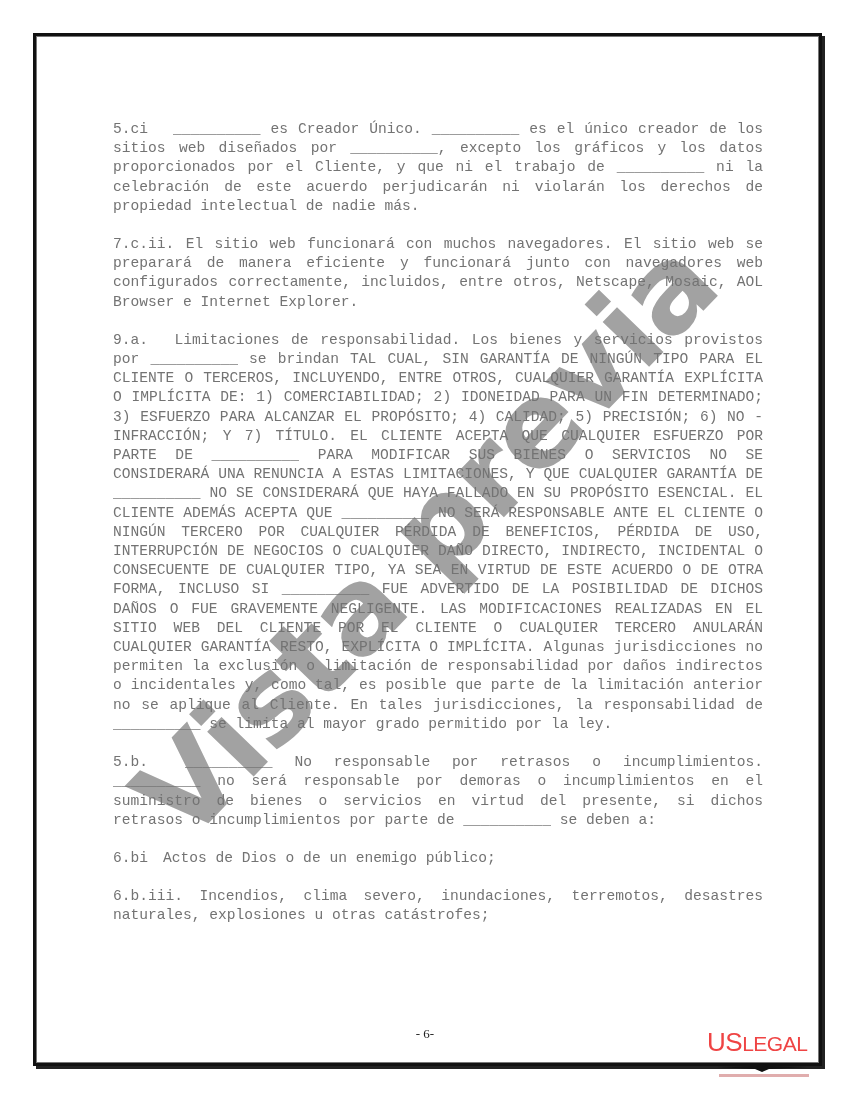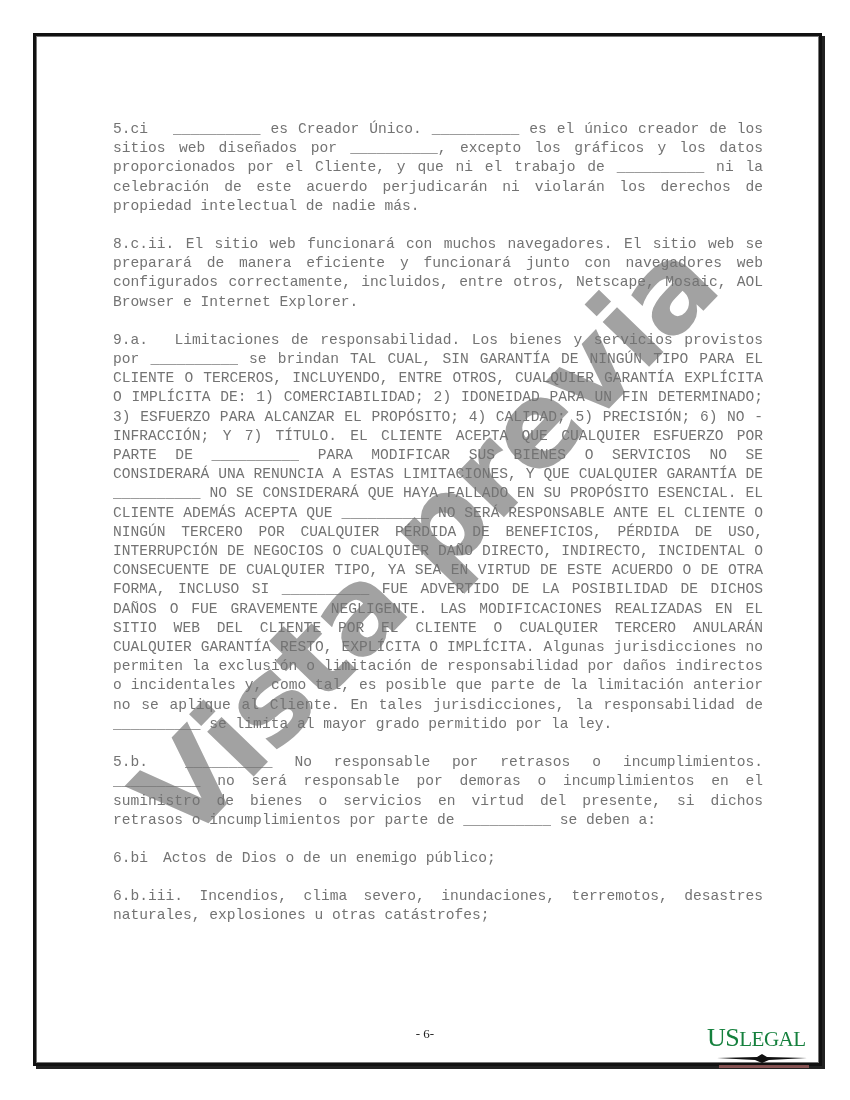--- a/index.html
+++ b/index.html
@@ -30,42 +30,42 @@
     .heading { font-weight: bold; margin: 0 0 19px 0; }
     .upper { text-align: justify; }
     .list-item { margin: 0 0 19px 0; }
     .list-item .num { display: inline-block; width: 50px; }
     .page-number {
       position: absolute; left: 0; width: 850px; top: 1026px; text-align: center;
       font-family: "Liberation Serif", serif; font-size: 13px; color: #222; z-index: 2;
     }
     .logo { position: absolute; left: 707px; top: 1024px; width: 115px; height: 40px; z-index: 3; }
     .logo-text {
-      font-family: Liberation Serif, serif; font-size: 26px; color: #15803d;
-      letter-spacing: -0.5px; line-height: 27px; display: block;
+      font-family: Liberation Sans, sans-serif; font-size: 26px; color: #ef4444;
+      letter-spacing: -0.5px; line-height: 36px; display: block;
     }
     .logo-text .small { font-size: 21px; }
     .logo-eagle { display: block; margin-top: 1px; }
     .logo-tag { display: block; width: 90px; height: 3px; background: #c77; margin: 1px 0 0 12px; opacity: 0.6; }
   </style>
 </head>
 <body>
 
 <div class="frame-shadow"></div>
 <div class="page-frame"></div>
 
 <div class="watermark">Vista previa</div>
 
 <div class="content">
   <p class="para">
     <span class="num" style="width:50px">5.ci</span>
     <span>__________ es Creador Único. __________ es el único creador de los sitios web diseñados por __________, excepto los gráficos y los datos proporcionados por el Cliente, y que ni el trabajo de __________ ni la celebración de este acuerdo perjudicarán ni violarán los derechos de propiedad intelectual de nadie más.</span>
   </p>
   <p class="para">
-    <span class="num">8.c.ii.</span>
+    <span class="num">7.c.ii.</span>
     <span>El sitio web funcionará con muchos navegadores. El sitio web se preparará de manera eficiente y funcionará junto con navegadores web configurados correctamente, incluidos, entre otros, Netscape, Mosaic, AOL Browser e Internet Explorer.</span>
   </p>
   <p class="para upper">
     <span class="num" style="width:50px">9.a.</span>
     <span>Limitaciones de responsabilidad. Los bienes y servicios provistos por __________ se brindan TAL CUAL, SIN GARANTÍA DE NINGÚN TIPO PARA EL CLIENTE O TERCEROS, INCLUYENDO, ENTRE OTROS, CUALQUIER GARANTÍA EXPLÍCITA O IMPLÍCITA DE: 1) COMERCIABILIDAD; 2) IDONEIDAD PARA UN FIN DETERMINADO; 3) ESFUERZO PARA ALCANZAR EL PROPÓSITO; 4) CALIDAD; 5) PRECISIÓN; 6) NO -INFRACCIÓN; Y 7) TÍTULO. EL CLIENTE ACEPTA QUE CUALQUIER ESFUERZO POR PARTE DE __________ PARA MODIFICAR SUS BIENES O SERVICIOS NO SE CONSIDERARÁ UNA RENUNCIA A ESTAS LIMITACIONES, Y QUE CUALQUIER GARANTÍA DE __________ NO SE CONSIDERARÁ QUE HAYA FALLADO EN SU PROPÓSITO ESENCIAL. EL CLIENTE ADEMÁS ACEPTA QUE __________ NO SERÁ RESPONSABLE ANTE EL CLIENTE O NINGÚN TERCERO POR CUALQUIER PÉRDIDA DE BENEFICIOS, PÉRDIDA DE USO, INTERRUPCIÓN DE NEGOCIOS O CUALQUIER DAÑO DIRECTO, INDIRECTO, INCIDENTAL O CONSECUENTE DE CUALQUIER TIPO, YA SEA EN VIRTUD DE ESTE ACUERDO O DE OTRA FORMA, INCLUSO SI __________ FUE ADVERTIDO DE LA POSIBILIDAD DE DICHOS DAÑOS O FUE GRAVEMENTE NEGLIGENTE. LAS MODIFICACIONES REALIZADAS EN EL SITIO WEB DEL CLIENTE POR EL CLIENTE O CUALQUIER TERCERO ANULARÁN CUALQUIER GARANTÍA RESTO, EXPLÍCITA O IMPLÍCITA. Algunas jurisdicciones no permiten la exclusión o limitación de responsabilidad por daños indirectos o incidentales y, como tal, es posible que parte de la limitación anterior no se aplique al Cliente. En tales jurisdicciones, la responsabilidad de __________ se limita al mayor grado permitido por la ley.</span>
   </p>
   <p class="para">
     <span class="num" style="width:50px">5.b.</span>
     <span>__________ No responsable por retrasos o incumplimientos. __________ no será responsable por demoras o incumplimientos en el suministro de bienes o servicios en virtud del presente, si dichos retrasos o incumplimientos por parte de __________ se deben a:</span>
   </p>

